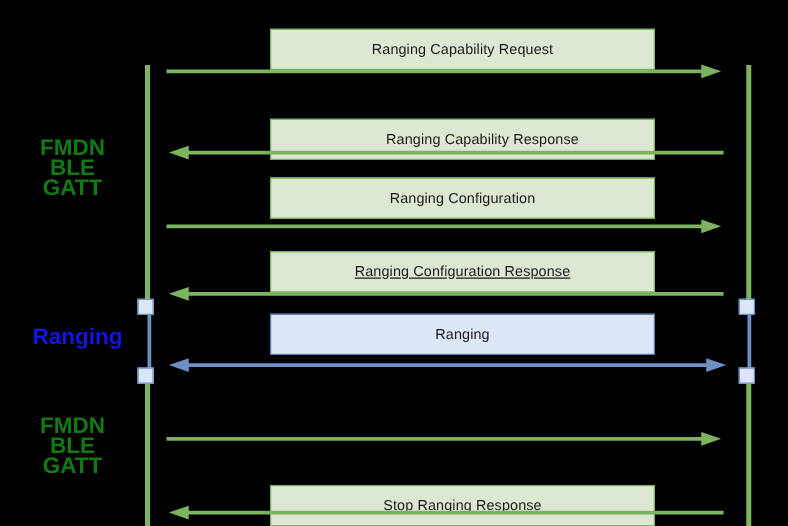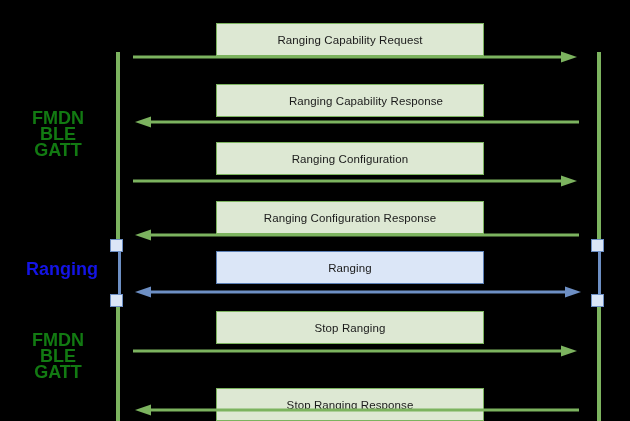--- a/index.html
+++ b/index.html
@@ -33,21 +33,21 @@
     height: 13px;
     background: #dbe6f7;
     border: 1px solid #6d8fc4;
     box-sizing: border-box;
   }
 
   
   .msg-box {
     position: absolute;
     left: 216px;
-    width: 268px;
+    width: 308px;
     height: 33px;
     box-sizing: border-box;
     display: flex;
     align-items: center;
     justify-content: center;
     font-size: 11.5px;
     color: #1a1a1a;
     letter-spacing: 0.1px;
     text-align: center;
   }
@@ -108,54 +108,53 @@
 GATT</div>
 
   <div class="msg-box green" style="top:23px;">Ranging Capability Request</div>
   <div class="arrow" style="left:133px; top:51px; width:444px;">
     <svg width="444" height="12" viewBox="0 0 444 12">
       <line x1="0" y1="6" x2="432" y2="6" stroke="#7cb35f" stroke-width="3"></line>
       <polygon points="444,6 428,0.5 428,11.5" fill="#7cb35f"></polygon>
     </svg>
   </div>
 
-  <div class="msg-box green" style="top:84px;padding-left:32px;">Ranging Capability Response</div>
+  <div class="msg-box green" style="top:95px;padding-left:32px;">Ranging Capability Response</div>
   <div class="arrow" style="left:135px; top:116px; width:444px;">
     <svg width="444" height="12" viewBox="0 0 444 12">
       <line x1="12" y1="6" x2="444" y2="6" stroke="#7cb35f" stroke-width="3"></line>
       <polygon points="0,6 16,0.5 16,11.5" fill="#7cb35f"></polygon>
     </svg>
   </div>
 
   <div class="msg-box green" style="top:142px;">Ranging Configuration</div>
   <div class="arrow" style="left:133px; top:175px; width:444px;">
     <svg width="444" height="12" viewBox="0 0 444 12">
       <line x1="0" y1="6" x2="432" y2="6" stroke="#7cb35f" stroke-width="3"></line>
       <polygon points="444,6 428,0.5 428,11.5" fill="#7cb35f"></polygon>
     </svg>
   </div>
 
-  <div class="msg-box green" style="top:201px;">Ranging Configuration Response</div>
+  <div class="msg-box green" style="top:201px;text-decoration:underline;">Ranging Configuration Response</div>
   <div class="arrow" style="left:135px; top:229px; width:444px;">
     <svg width="444" height="12" viewBox="0 0 444 12">
       <line x1="12" y1="6" x2="444" y2="6" stroke="#7cb35f" stroke-width="3"></line>
       <polygon points="0,6 16,0.5 16,11.5" fill="#7cb35f"></polygon>
     </svg>
   </div>
 
   <div class="msg-box blue" style="top:251px;">Ranging</div>
   <div class="arrow" style="left:135px; top:286px; width:446px;">
     <svg width="446" height="12" viewBox="0 0 446 12">
       <line x1="12" y1="6" x2="434" y2="6" stroke="#6d8fc4" stroke-width="3"></line>
       <polygon points="0,6 16,0.5 16,11.5" fill="#6d8fc4"></polygon>
       <polygon points="446,6 430,0.5 430,11.5" fill="#6d8fc4"></polygon>
     </svg>
   </div>
 
-  <div class="msg-box green" style="top:311px;">Stop Ranging</div>
   <div class="arrow" style="left:133px; top:345px; width:444px;">
     <svg width="444" height="12" viewBox="0 0 444 12">
       <line x1="0" y1="6" x2="432" y2="6" stroke="#7cb35f" stroke-width="3"></line>
       <polygon points="444,6 428,0.5 428,11.5" fill="#7cb35f"></polygon>
     </svg>
   </div>
 
   <div class="msg-box green" style="top:368px;margin-top:20px;">Stop Ranging Response</div>
   <div class="arrow" style="left:135px; top:404px; width:444px;">
     <svg width="444" height="12" viewBox="0 0 444 12">

